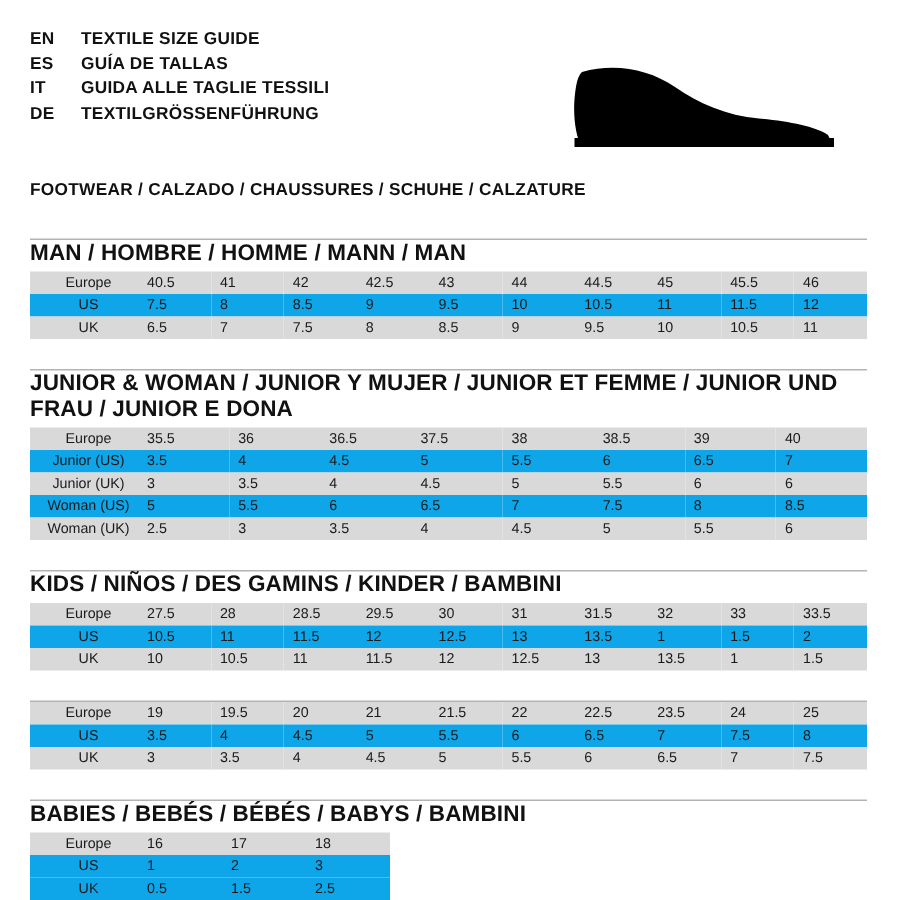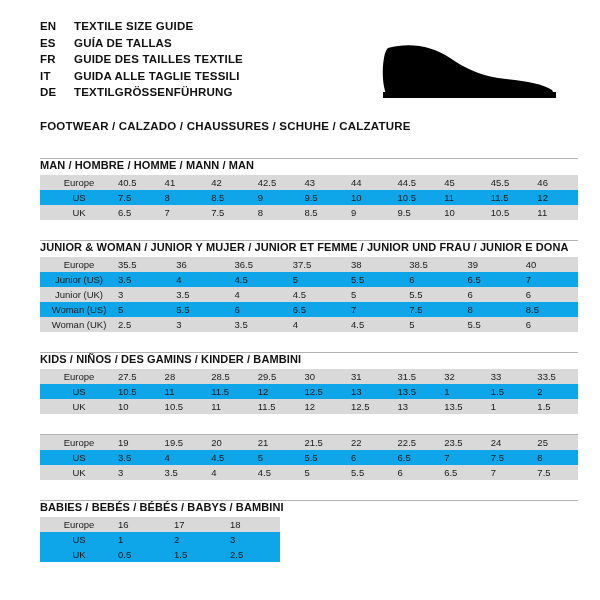--- a/index.html
+++ b/index.html
@@ -12,21 +12,21 @@
     background: #ffffff;
     font-family: "Liberation Sans", sans-serif;
     color: #111111;
     overflow: hidden;
   }
   .page {
     position: relative;
     width: 600px;
     height: 557px;
     box-sizing: border-box;
-    padding: 18px 22px 0 40px;
+    padding: 18px 22px 0 20px;
   }
 
   
   .header {
     display: flex;
     align-items: flex-start;
     justify-content: space-between;
   }
   .lang-list {
     display: block;
@@ -64,21 +64,21 @@
   }
 
   
   .block {
     margin-top: 20px;
   }
   .block.first {
     margin-top: 26px;
   }
   .block-title {
-    font-size: 11px;
+    font-size: 15px;
     font-weight: 700;
     letter-spacing: 0.1px;
     margin-bottom: 4px;
     color: #111;
   }
   table {
     border-collapse: collapse;
     width: 100%;
     table-layout: fixed;
   }
@@ -120,24 +120,20 @@
     <div class="lang-list">
       <div class="lang-row">
         <span class="lang-code">EN</span>
         <span class="lang-title">TEXTILE SIZE GUIDE</span>
       </div>
       <div class="lang-row">
         <span class="lang-code">ES</span>
         <span class="lang-title">GUÍA DE TALLAS</span>
       </div>
       <div class="lang-row">
-        <span class="lang-code">FR</span>
-        <span class="lang-title">GUIDE DES TAILLES TEXTILE</span>
-      </div>
-      <div class="lang-row">
         <span class="lang-code">IT</span>
         <span class="lang-title">GUIDA ALLE TAGLIE TESSILI</span>
       </div>
       <div class="lang-row">
         <span class="lang-code">DE</span>
         <span class="lang-title">TEXTILGRÖSSENFÜHRUNG</span>
       </div>
     </div>
 
     <div class="shoe-art">

